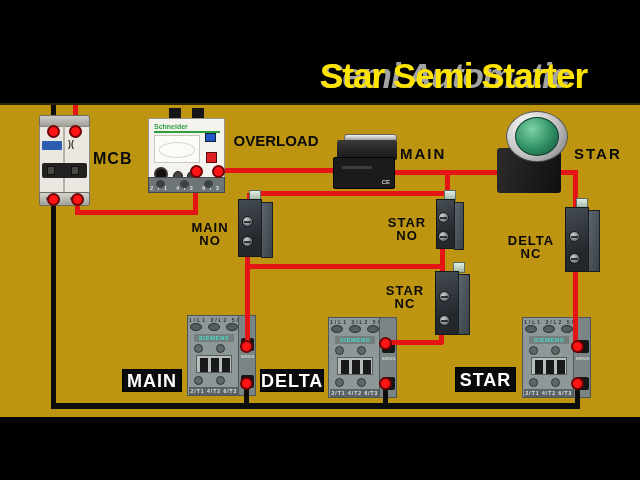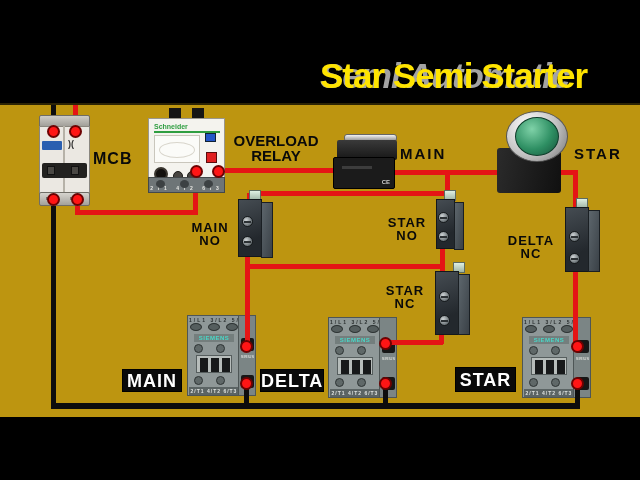--- a/index.html
+++ b/index.html
@@ -322,21 +322,20 @@
       <div class="aux-screw" style="top:24px;"></div>
       <div class="aux-screw" style="top:46px;"></div>
     </div>
   </div>
 
   <div class="layer" id="label-layer">
     <div class="lbl" style="left:93px;top:151px;font-size:16px;letter-spacing:1px;">MCB</div>
 
     <div class="lbl" style="left:228px;top:133px;width:96px;font-size:15px;">
       <div style="position:static;text-align:center;">OVERLOAD</div>
-      <div style="position:static;">RELAY</div>
     </div>
 
     <div class="lbl" style="left:400px;top:146px;font-size:15px;letter-spacing:2px;">MAIN</div>
     <div class="lbl" style="left:574px;top:146px;font-size:15px;letter-spacing:2px;">STAR</div>
 
     <div class="lbl" style="left:185px;top:221px;width:50px;font-size:13px;letter-spacing:1px;">
       <div style="position:static;">MAIN</div>
       <div style="position:static;">NO</div>
     </div>
 

